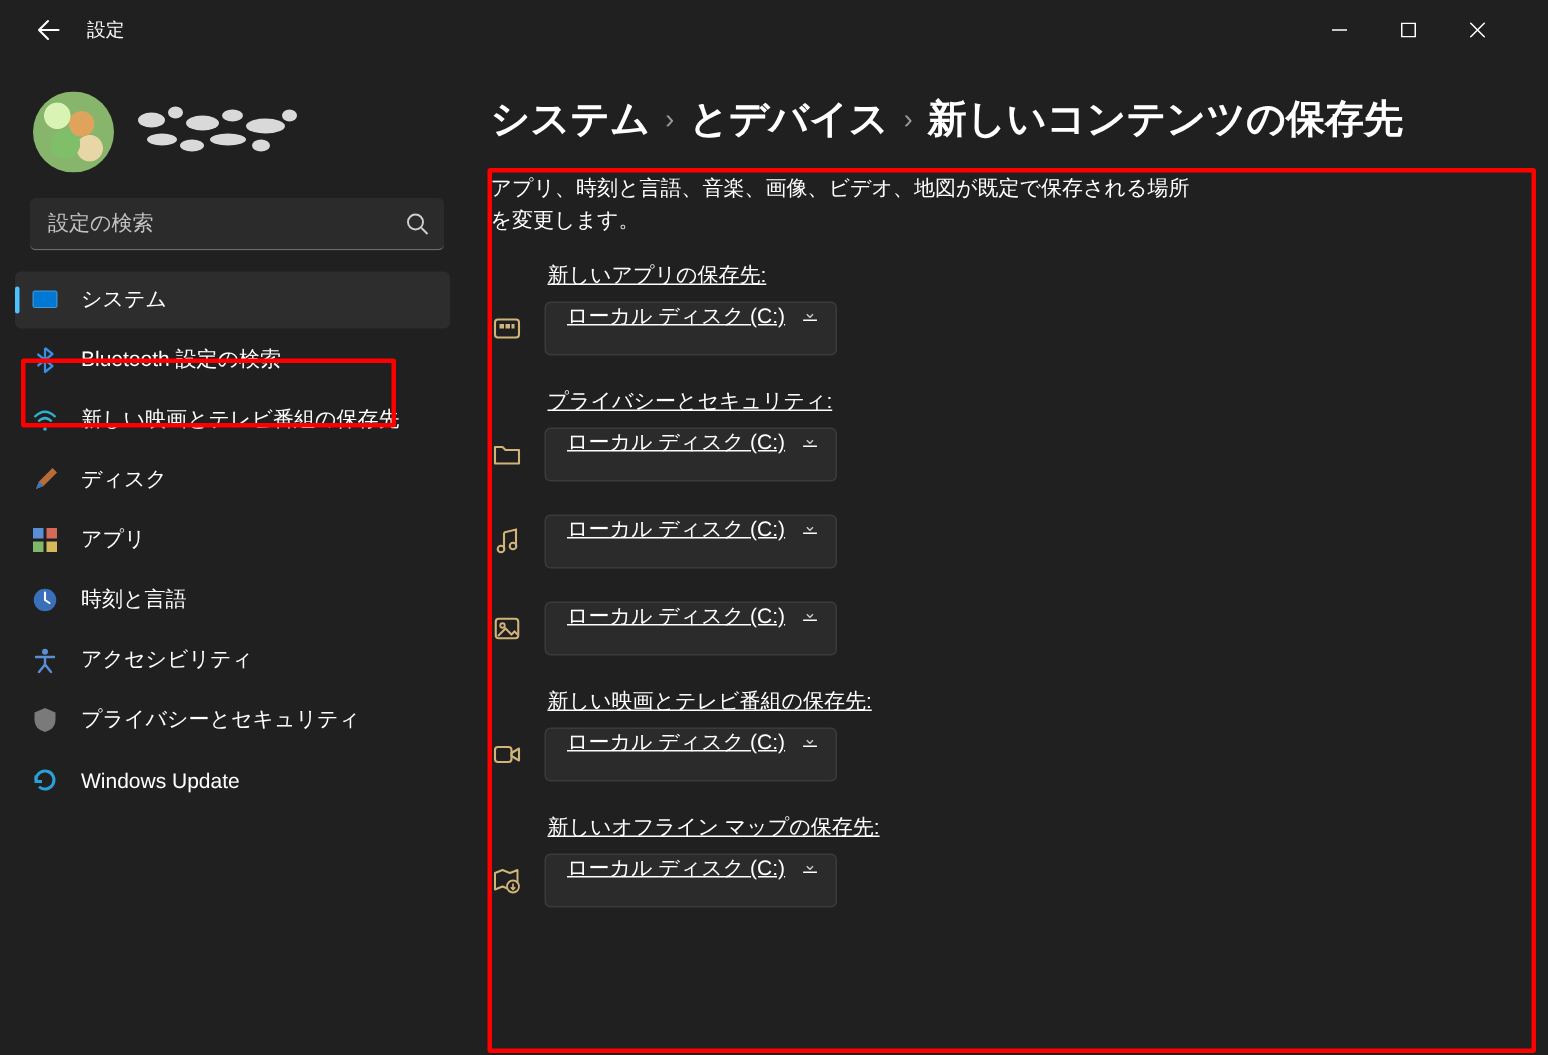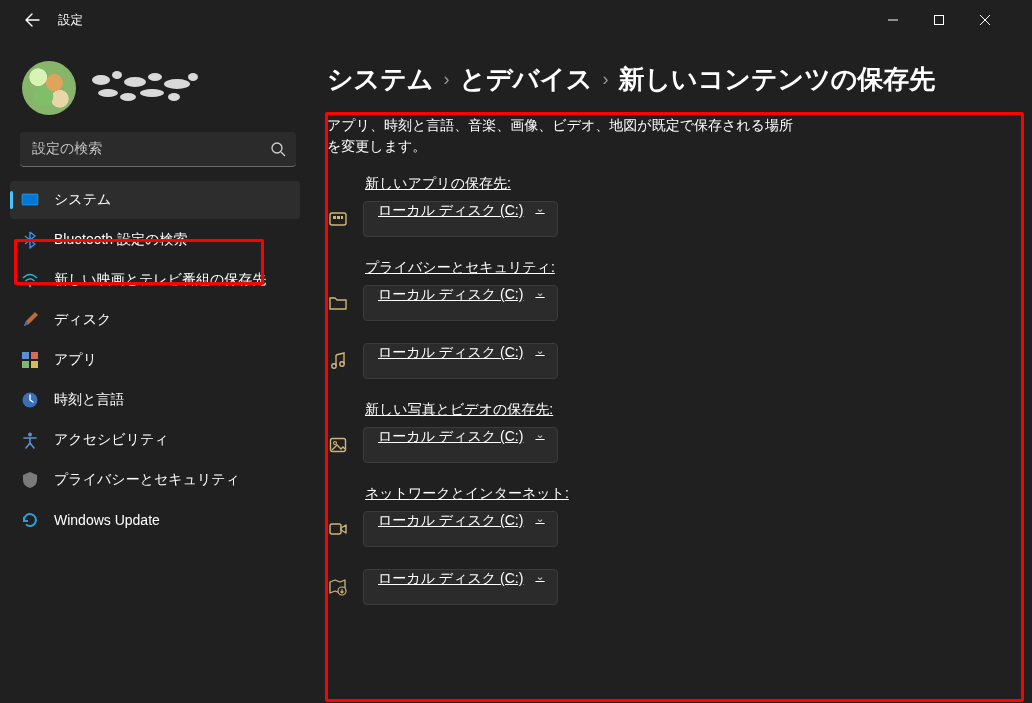--- a/index.html
+++ b/index.html
@@ -432,53 +432,53 @@
             </svg>
         </span>
         <div class="select-box">
           <span>ローカル ディスク (C:)</span>
           <span class="chev">⌄</span>
         </div>
       </div>
     </div>
 
     <div class="setting-block">
-      <div class="setting-label">新しい写真とビデオの保存先:</div>
       <div class="setting-row">
         <span class="setting-icon">
           <svg width="20" height="20" viewBox="0 0 20 20">
               <rect x="2.5" y="3.5" width="15" height="13" rx="2" stroke="#d0b47a" stroke-width="1.4" fill="none"></rect>
               <circle cx="7" cy="8" r="1.5" stroke="#d0b47a" stroke-width="1.2" fill="none"></circle>
               <path d="M4 15 L9 10 L13 14 L15 12 L17 14" stroke="#d0b47a" stroke-width="1.3" fill="none"></path>
             </svg>
         </span>
         <div class="select-box">
           <span>ローカル ディスク (C:)</span>
           <span class="chev">⌄</span>
         </div>
       </div>
     </div>
 
     <div class="setting-block">
-      <div class="setting-label">ネットワークとインターネット:</div>
+      <div class="setting-label">新しい映画とテレビ番組の保存先:</div>
       <div class="setting-row">
         <span class="setting-icon">
           <svg width="20" height="20" viewBox="0 0 20 20">
               <rect x="2" y="5" width="11" height="10" rx="2" stroke="#d0b47a" stroke-width="1.4" fill="none"></rect>
               <path d="M13 9 L18 6 V14 L13 11 Z" stroke="#d0b47a" stroke-width="1.4" fill="none" stroke-linejoin="round"></path>
             </svg>
         </span>
         <div class="select-box">
           <span>ローカル ディスク (C:)</span>
           <span class="chev">⌄</span>
         </div>
       </div>
     </div>
 
     <div class="setting-block">
+      <div class="setting-label">新しいオフライン マップの保存先:</div>
       <div class="setting-row">
         <span class="setting-icon">
           <svg width="20" height="20" viewBox="0 0 20 20">
               <path d="M2 5 L7 3 L12 5 L17 3 V14 L12 16 L7 14 L2 16 Z" stroke="#d0b47a" stroke-width="1.3" fill="none" stroke-linejoin="round"></path>
               <circle cx="14" cy="14" r="4" fill="#202020" stroke="#d0b47a" stroke-width="1.2"></circle>
               <path d="M14 12 V16 M12.5 14.5 L14 16 L15.5 14.5" stroke="#d0b47a" stroke-width="1.1" fill="none"></path>
             </svg>
         </span>
         <div class="select-box">
           <span>ローカル ディスク (C:)</span>

